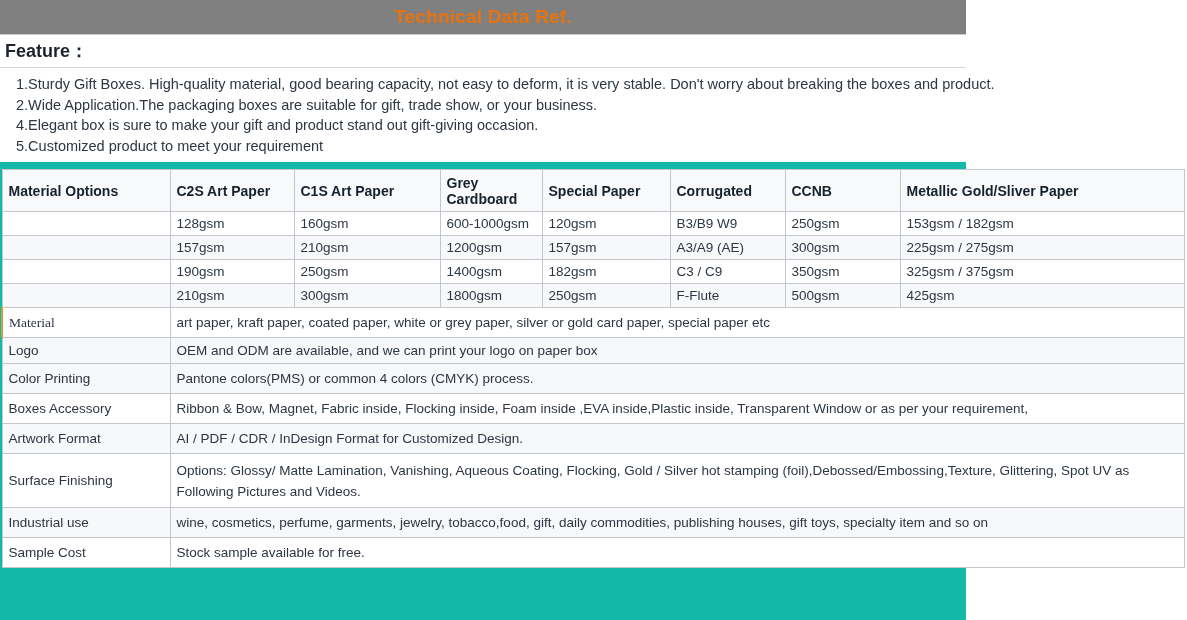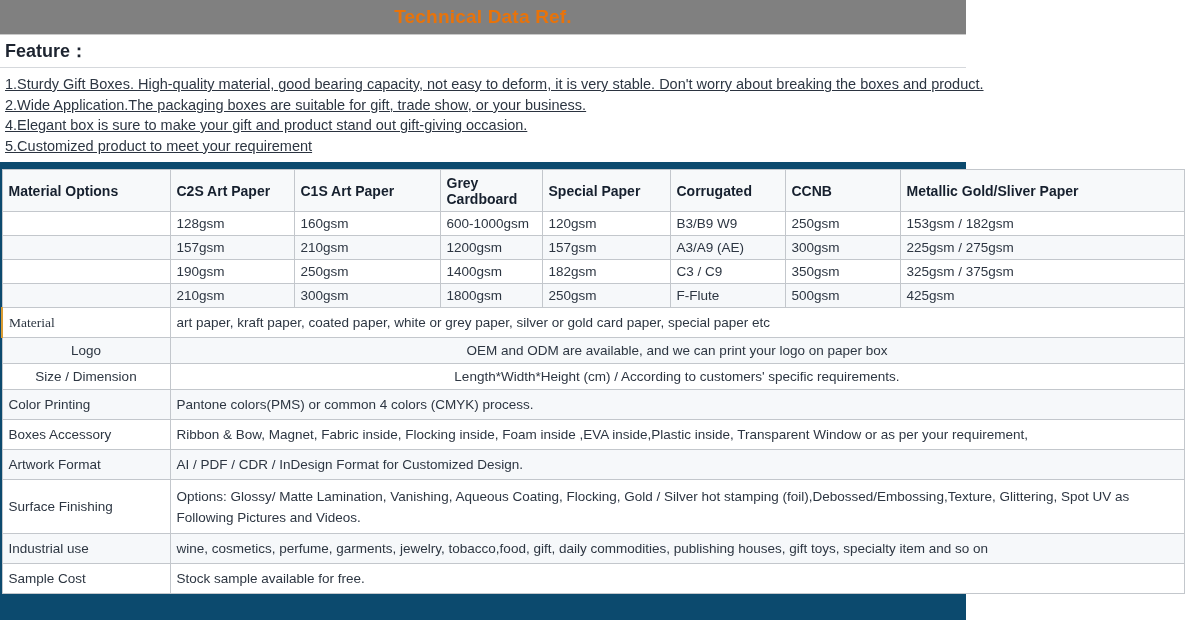--- a/index.html
+++ b/index.html
@@ -13,21 +13,21 @@
     height: 620px;
     font-family: "Liberation Sans", sans-serif;
     overflow: hidden;
     color: #2b3340;
   }
 
   .page {
     width: 966px;
     height: 620px;
     position: relative;
-    background: #0c4a6e;
+    background: #14b8a6;
     box-sizing: border-box;
   }
 
   
   .banner {
     height: 35px;
     background: #808080;
     display: flex;
     align-items: center;
     justify-content: center;
@@ -53,23 +53,22 @@
     background: #ffffff;
   }
   .feature-head-text {
     font-size: 18px;
     font-weight: bold;
     color: #1d2430;
   }
 
   
   .feature-list {
-    padding: 6px 0 6px 5px;
+    padding: 6px 0 6px 16px;
     background: #ffffff;
-    text-decoration: underline;
   }
   .feature-line {
     font-size: 14.5px;
     line-height: 20.5px;
     color: #2d3642;
     white-space: nowrap;
   }
 
   
   .spec-table {
@@ -120,21 +119,21 @@
     font-size: 13.5px;
   }
   .val-cell.wrap { white-space: normal; line-height: 21px; }
 
   .row-material .label-cell {
     border-left: 2px solid #d79b34;
     font-family: Liberation Serif, serif;
   }
 
   .r-30 td { height: 30px; }
-  .r-26 td { height: 26px; text-align: center; }
+  .r-26 td { height: 26px; }
   .r-54 td { height: 54px; }
 
   
   col.c0 { width: 168px; }
   col.c1 { width: 124px; }
   col.c2 { width: 146px; }
   col.c3 { width: 102px; }
   col.c4 { width: 128px; }
   col.c5 { width: 115px; }
   col.c6 { width: 115px; }
@@ -226,24 +225,20 @@
       </tr>
 
       <tr class="r-30 row-white row-material">
         <td class="label-cell">Material</td>
         <td class="val-cell" colspan="7">art paper, kraft paper, coated paper, white or grey paper, silver or gold card paper, special paper etc</td>
       </tr>
       <tr class="r-26 row-alt">
         <td class="label-cell">Logo</td>
         <td class="val-cell" colspan="7">OEM and ODM are available, and we can print your logo on paper box</td>
       </tr>
-      <tr class="r-26 row-white">
-        <td class="label-cell">Size / Dimension</td>
-        <td class="val-cell" colspan="7">Length*Width*Height (cm) / According to customers' specific requirements.</td>
-      </tr>
       <tr class="r-30 row-alt">
         <td class="label-cell">Color Printing</td>
         <td class="val-cell" colspan="7">Pantone colors(PMS) or common 4 colors (CMYK) process.</td>
       </tr>
       <tr class="r-30 row-white">
         <td class="label-cell">Boxes Accessory</td>
         <td class="val-cell" colspan="7">Ribbon &amp; Bow, Magnet, Fabric inside, Flocking inside, Foam inside ,EVA inside,Plastic inside, Transparent Window or as per your requirement,</td>
       </tr>
       <tr class="r-30 row-alt">
         <td class="label-cell">Artwork Format</td>

